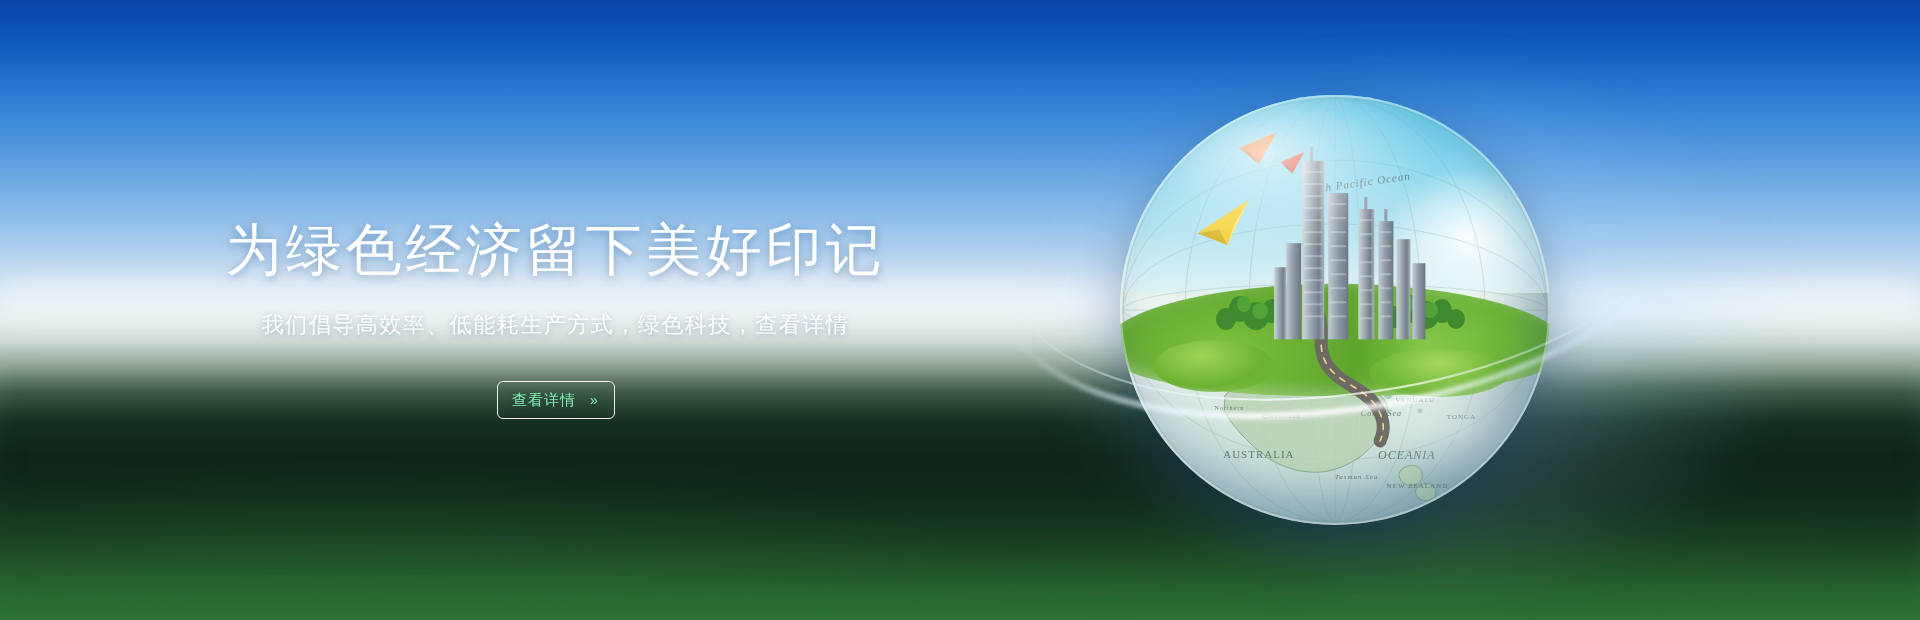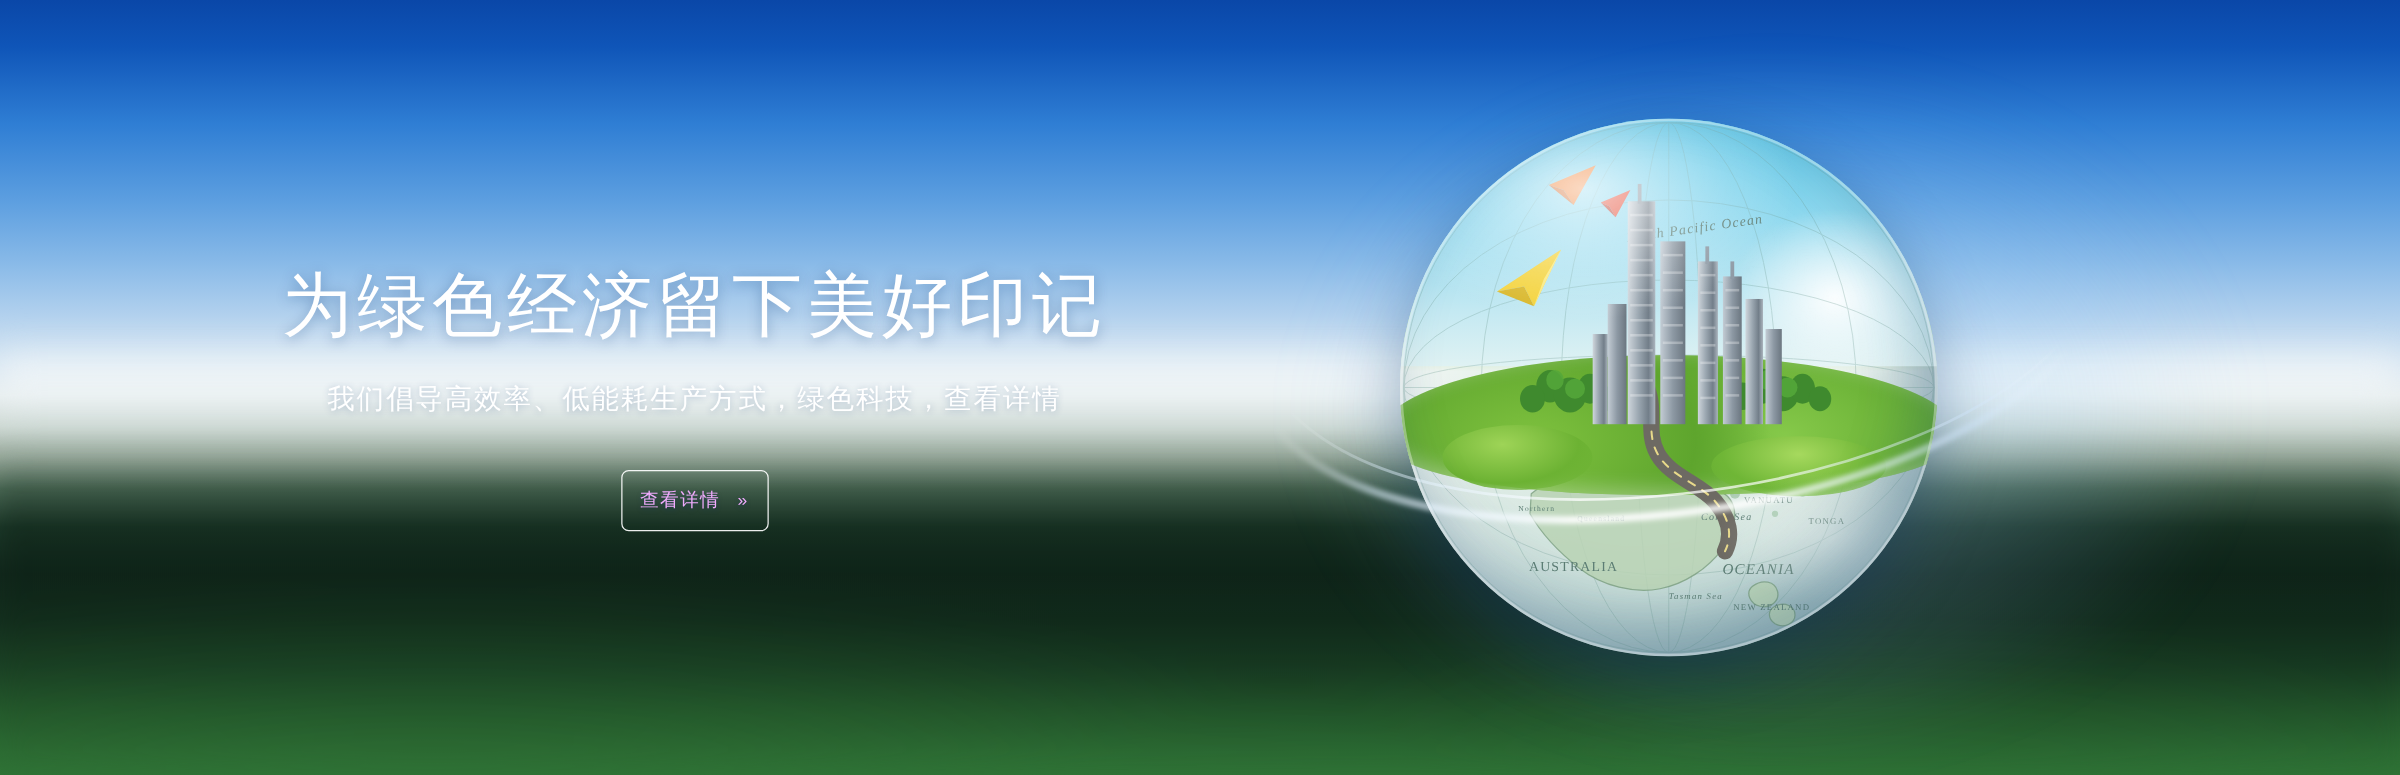--- a/index.html
+++ b/index.html
@@ -102,25 +102,25 @@
     text-shadow:0 1px 6px rgba(10,50,110,0.30);
     white-space:nowrap;
   }
   .cta {
     margin-top:42px;
     display:inline-flex;
     align-items:center;
     justify-content:center;
     gap:14px;
     width:118px;
-    height:49px;
+    height:38px;
     border:1px solid rgba(255,255,255,0.92);
     border-radius:6px;
     background:transparent;
-    color:#f0abfc;
+    color:#86efac;
     font-size:15px;
     letter-spacing:1px;
     cursor:pointer;
     font-family:"Liberation Sans", sans-serif;
     text-shadow:0 1px 4px rgba(10,50,110,0.35);
   }
   .cta .chev { font-size:14px; line-height:1; }
 
   
   .globe-wrap {

